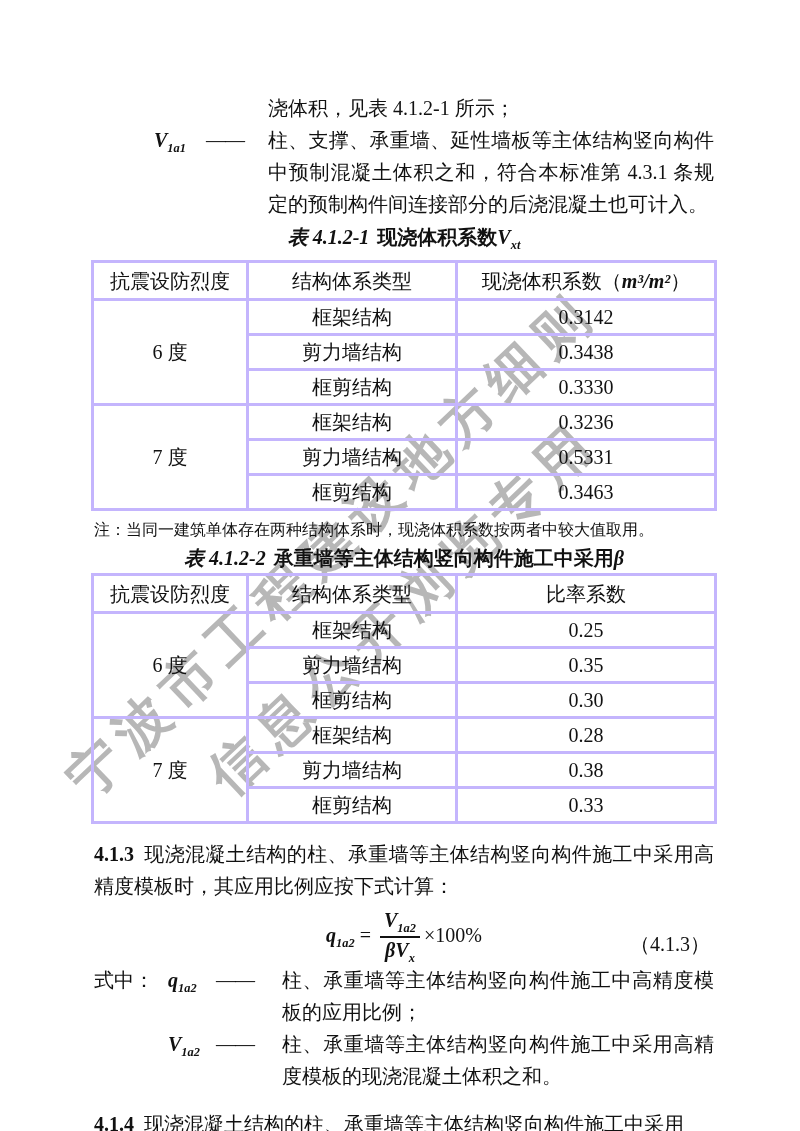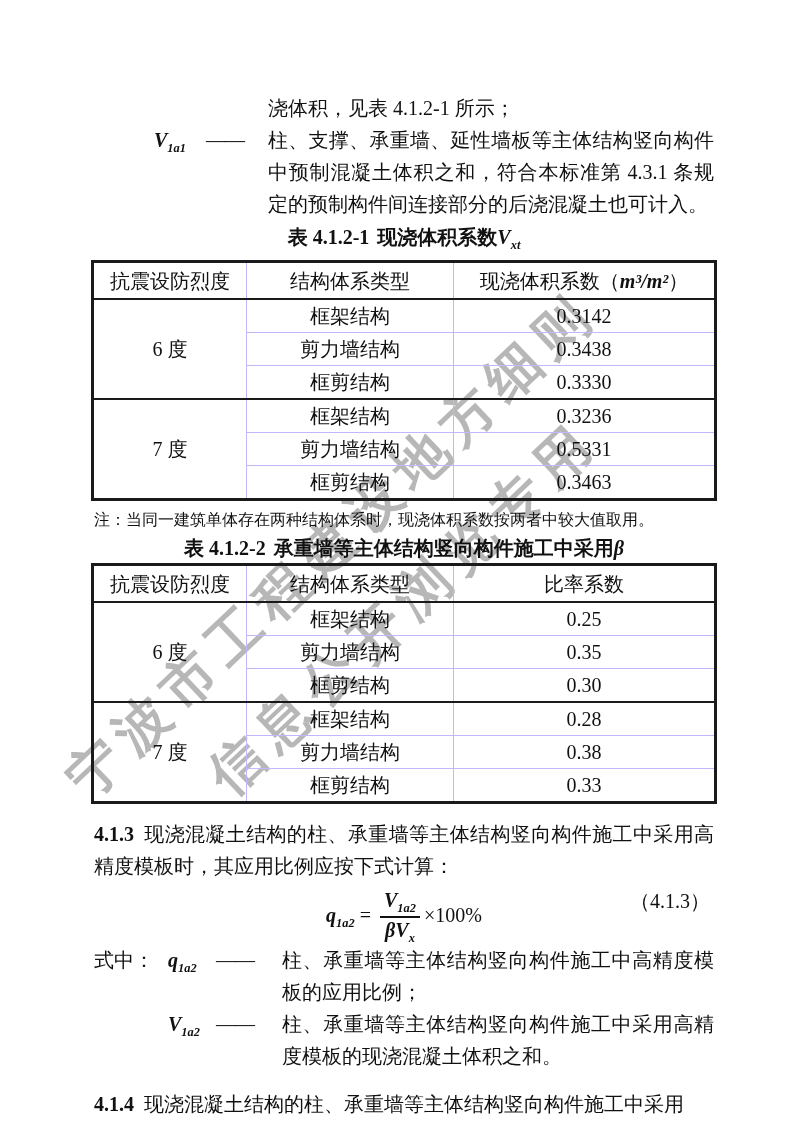--- a/index.html
+++ b/index.html
@@ -31,29 +31,29 @@
   .var{font-style:italic;font-weight:bold;font-family:"Liberation Serif",serif;}
   sub{font-size:0.62em;}
   .intro-line{margin:0 0 0 174px;}
   .defrow{display:flex;text-align:justify;}
   .defrow .d-ind{width:60px;flex:none;}
   .defrow .d-term{width:52px;flex:none;}
   .defrow .d-dash{width:62px;flex:none;letter-spacing:-1px;}
   .defrow .d-text{flex:1;}
   
   .tcaption{text-align:center;font-weight:bold;font-size:20px;line-height:26px;margin-top:4px;}
-  .tcaption .cap-no{margin-right:8px;}
+  .tcaption .cap-no{font-style:italic;margin-right:8px;}
   
   table.dtable{
     border-collapse:collapse;table-layout:fixed;
     width:626px;margin:2px 0 0 -3px;
     background:transparent;
   }
   table.dtable th,table.dtable td{
-    border:1px solid #c4b5fd;
+    border:3px solid #c4b5fd;
     text-align:center;vertical-align:middle;
     font-weight:normal;font-size:20px;padding:0;
     background:transparent;
   }
   table.dtable{border:3px solid #1a1a1a;}
   table.dtable thead th{height:35px;border-bottom:2px solid #1a1a1a;}
   table.dtable td{height:31px;}
   table.dtable tbody.grp{border-top:2px solid #1a1a1a;}
   .colw1{width:152px;}
   .colw2{width:206px;}
@@ -68,21 +68,21 @@
   .formula{
     position:absolute;left:0;right:0;top:0;
     text-align:center;font-size:20px;line-height:58px;
   }
   .frac{
     display:inline-block;vertical-align:middle;
     text-align:center;line-height:1.15;margin:0 4px;
   }
   .frac .num{display:block;border-bottom:2px solid #111;padding:0 4px 1px;}
   .frac .den{display:block;padding-top:1px;}
-  .eq-no{position:absolute;right:4px;top:0;font-size:20px;line-height:30px;}
+  .eq-no{position:absolute;right:4px;top:23px;font-size:20px;line-height:30px;}
   
   .whererow{display:flex;text-align:justify;}
   .whererow .w-label{width:74px;flex:none;}
   .whererow .w-term{width:48px;flex:none;}
   .whererow .w-dash{width:66px;flex:none;letter-spacing:-1px;}
   .whererow .w-text{flex:1;}
 </style>
 </head>
 <body>
 

